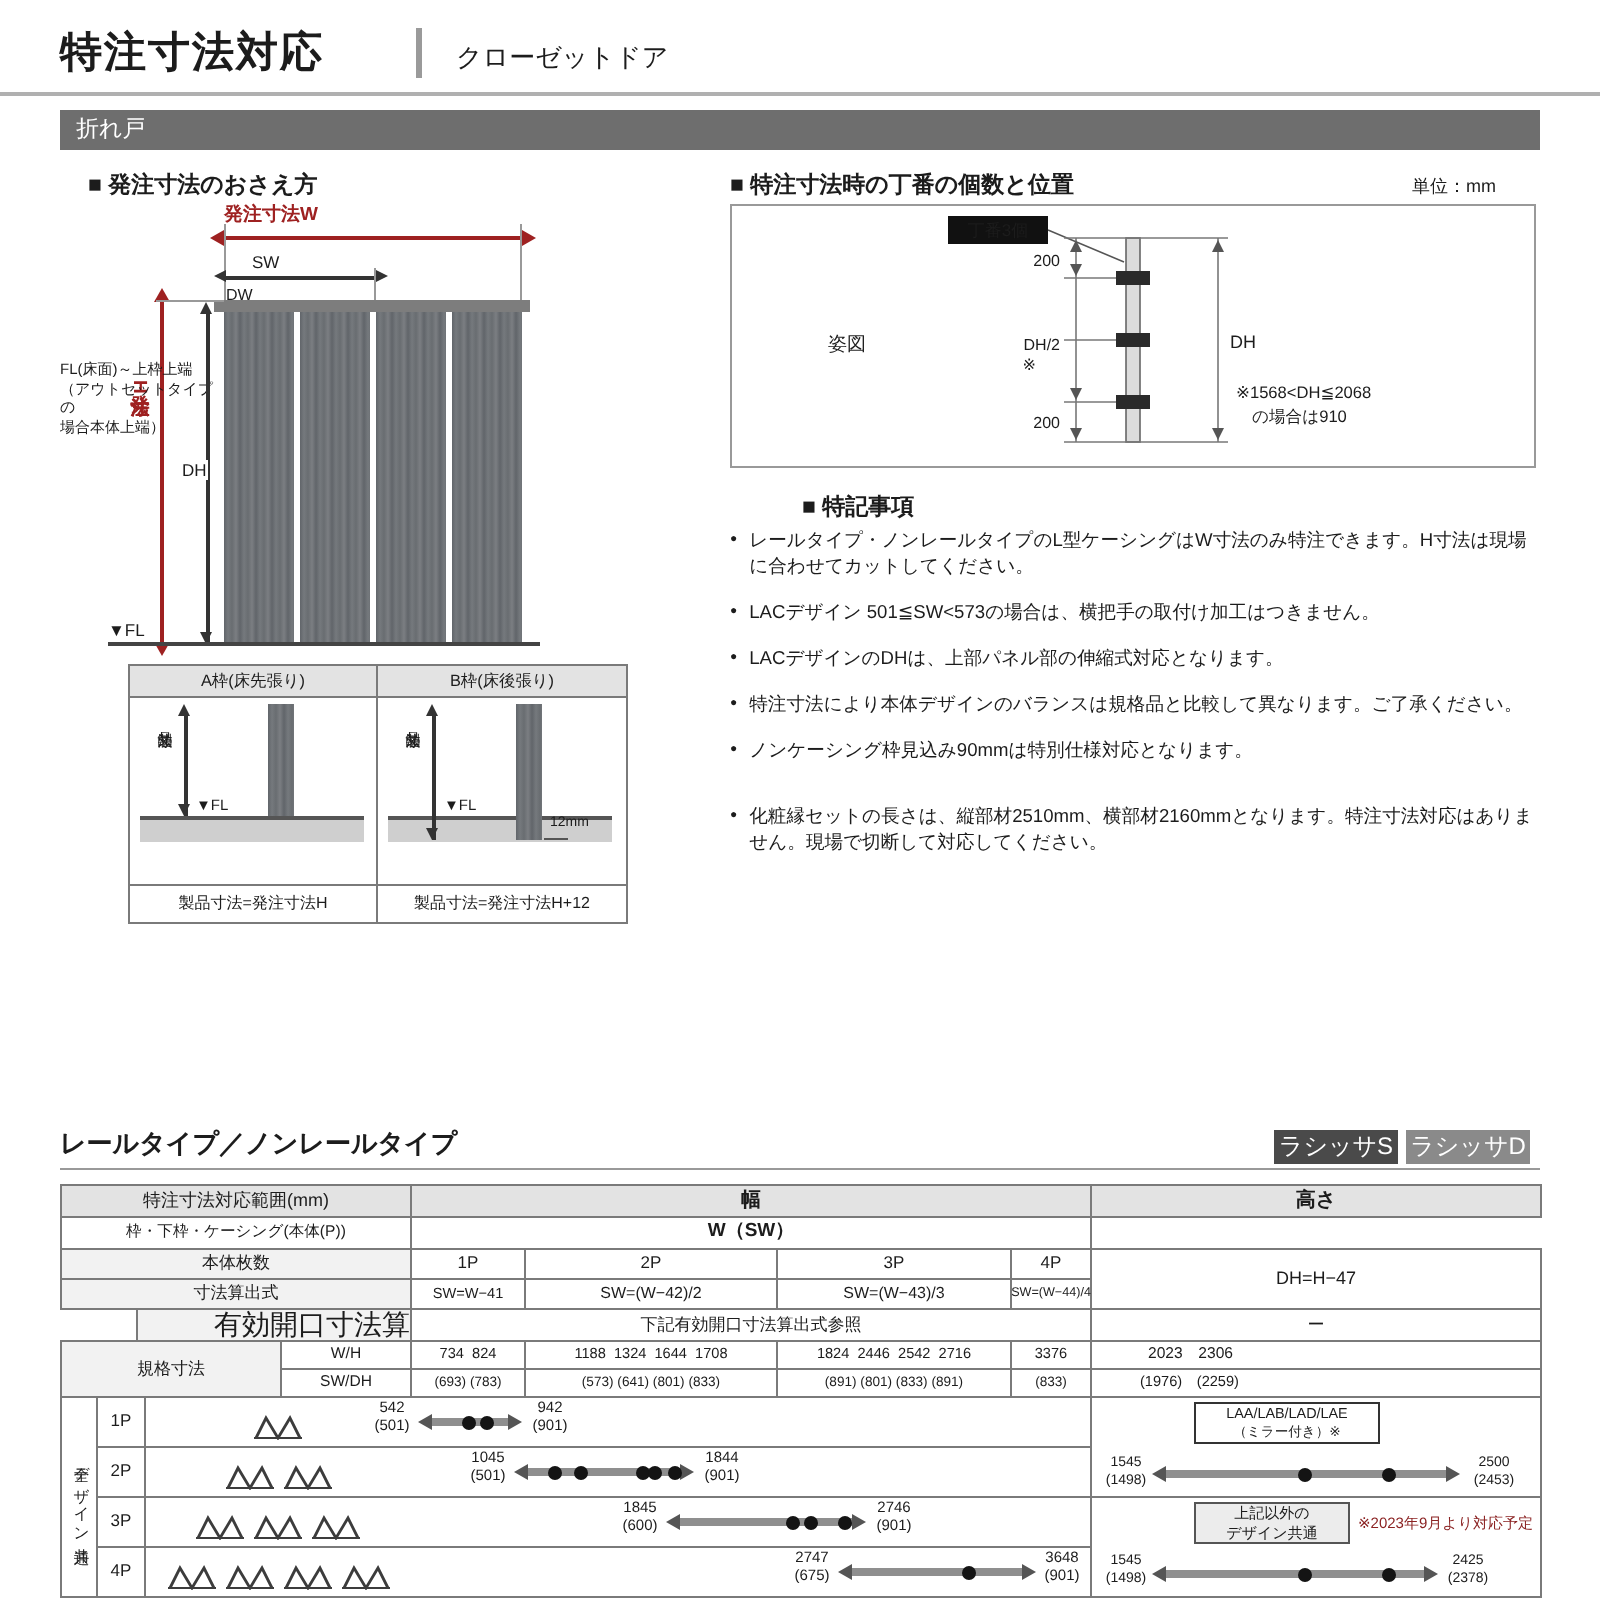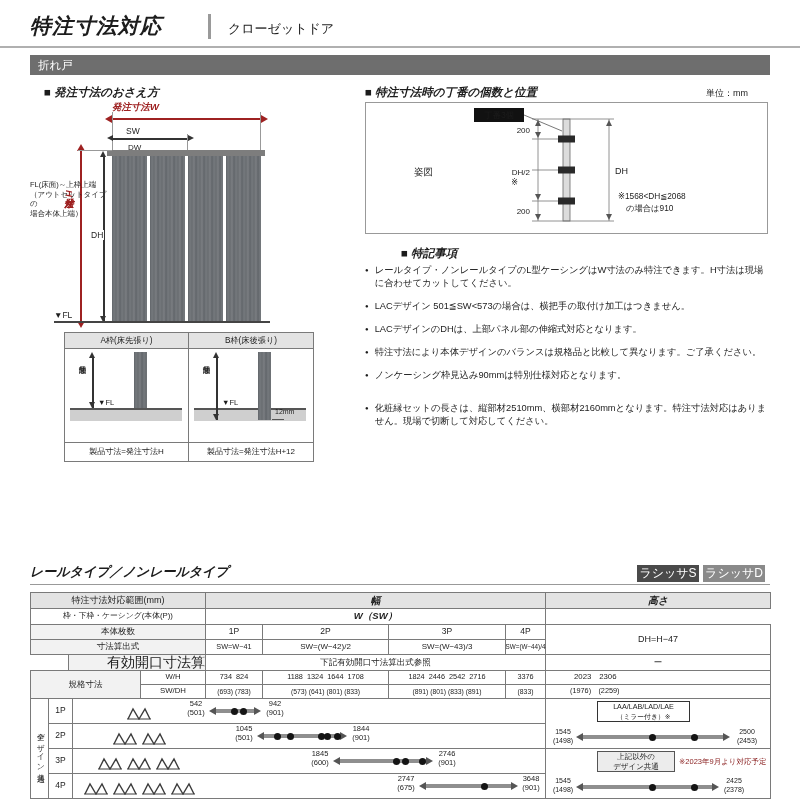--- a/index.html
+++ b/index.html
@@ -4,21 +4,21 @@
 <style>
   * { margin:0; padding:0; }
   body { font-family:"Liberation Sans","DejaVu Sans",sans-serif; background:#fff; }
   #page { position:relative; width:800px; height:800px; background:#fff; overflow:hidden; color:#1c1c1c; }
   .a { position:absolute; box-sizing:border-box; }
   .cell { position:absolute; box-sizing:border-box; border:1px solid #7a7a7a; background:#fff;
           display:flex; align-items:center; justify-content:center; font-size:8.5px; line-height:1.1;
           color:#1c1c1c; white-space:pre; }
   .hd { background:#e3e3e3; }
   .sub { background:#f2f2f2; }
-  .b { font-weight:bold;font-style:italic; }
+  .b { font-weight:bold; }
   .left { justify-content:flex-start; }
   .vtext { writing-mode:vertical-rl; }
   .bar { position:absolute; height:4px; background:#8f8f8f; }
   .dot { position:absolute; width:7px; height:7px; border-radius:50%; background:#141414; }
   .triL { position:absolute; width:0; height:0; border-top:4px solid transparent; border-bottom:4px solid transparent; border-right:7px solid #555; }
   .triR { position:absolute; width:0; height:0; border-top:4px solid transparent; border-bottom:4px solid transparent; border-left:7px solid #555; }
   .triU { position:absolute; width:0; height:0; border-left:4px solid transparent; border-right:4px solid transparent; border-bottom:7px solid #555; }
   .triD { position:absolute; width:0; height:0; border-left:4px solid transparent; border-right:4px solid transparent; border-top:7px solid #555; }
   .triL.red { border-right-color:#9e2121; } .triR.red { border-left-color:#9e2121; }
   .triU.red { border-bottom-color:#9e2121; } .triD.red { border-top-color:#9e2121; }
@@ -53,21 +53,21 @@
   <div class="triR red" style="left:261px;top:115px;"></div>
   <div class="tick" style="left:112px;top:112px;width:1px;height:40px;"></div>
   <div class="tick" style="left:260px;top:112px;width:1px;height:40px;"></div>
 
   <div class="a" style="left:126px;top:126px;font-size:8.5px;">SW</div>
   <div class="a" style="left:112px;top:138px;width:76px;height:1.5px;background:#333;"></div>
   <div class="triL" style="left:107px;top:135px;border-width:3px;border-right-width:6px;border-right-color:#333;"></div>
   <div class="triR" style="left:188px;top:135px;border-width:3px;border-left-width:6px;border-left-color:#333;"></div>
   <div class="tick" style="left:187px;top:134px;width:1px;height:22px;"></div>
 
-  <div class="a" style="left:128px;top:143px;font-size:8px;">DW</div>
+  <div class="a" style="left:113px;top:143px;font-size:8px;">DW</div>
   <div class="a" style="left:112px;top:153px;width:38px;height:1.5px;background:#333;"></div>
   <div class="triL" style="left:108px;top:150px;border-width:3px;border-right-width:6px;border-right-color:#333;"></div>
   <div class="triR" style="left:150px;top:150px;border-width:3px;border-left-width:6px;border-left-color:#333;"></div>
 
   <div class="a" style="left:107px;top:150px;width:158px;height:6px;background:#7d7d7d;"></div>
   <div class="panel" style="left:112px;top:156px;width:35px;height:165px;"></div>
   <div class="panel" style="left:150px;top:156px;width:35px;height:165px;"></div>
   <div class="panel" style="left:188px;top:156px;width:35px;height:165px;"></div>
   <div class="panel" style="left:226px;top:156px;width:35px;height:165px;"></div>
 

